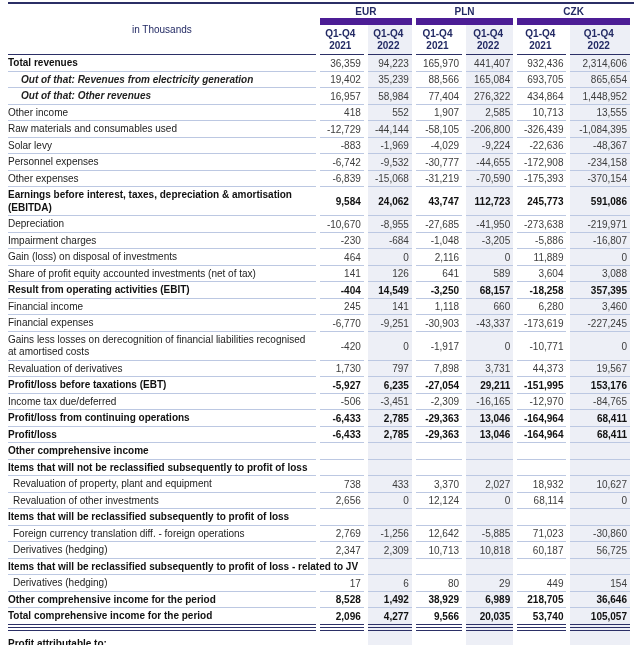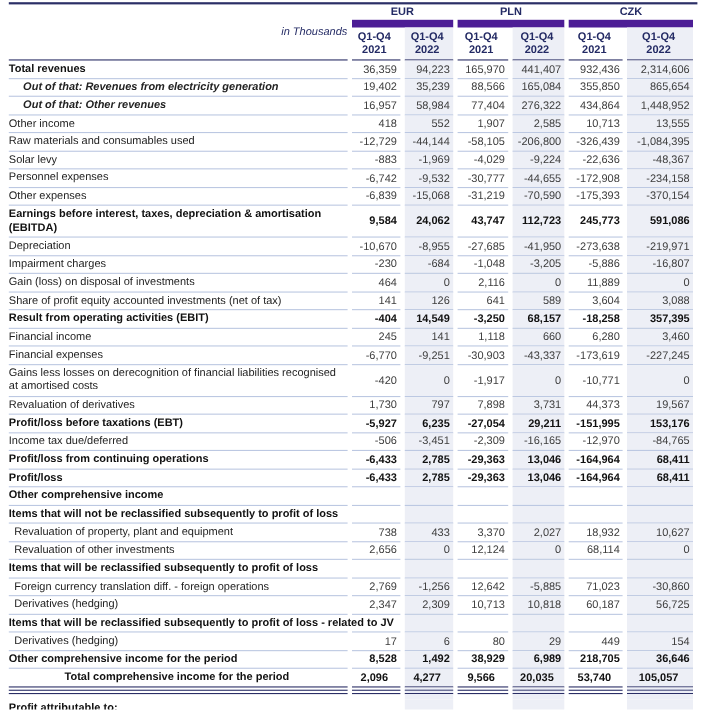--- a/index.html
+++ b/index.html
@@ -47,22 +47,21 @@
   thead th.per {
     color: #232a64;
     font-weight: bold;
     text-align: center;
     line-height: 1.15;
     padding: 3px 3px 3px 0;
     border-bottom: 1.5px solid #2b2f66;
     margin-top: 40px;
   }
   th.unit {
-    text-align: right;
-    font-style: italic;
+    text-align: center;
     font-weight: normal;
     color: #232a64;
     vertical-align: middle;
     border-bottom: 1.5px solid #2b2f66;
   }
   tbody td {
     border-bottom: 1px solid #bcc8e2;
   }
   td.label {
     text-align: left;
@@ -85,21 +84,21 @@
   tr.bold td.num {
     font-weight: bold;
     color: #111111;
   }
   tr.italic-label td.label { font-style: italic; font-weight: bold; }
   tr.section td.label { white-space: nowrap; overflow: visible; }
 
   td.ind1 { padding-left: 5px; }
   td.ind2 { padding-left: 13px; }
 
-  tr.rule-double td { border-bottom: 1.5px solid #2b2f66; text-align: center; }
+  tr.rule-double td { border-bottom: 1.5px solid #2b2f66; }
   tr.dbl-spacer td { border-bottom: 1.5px solid #2b2f66; height: 2px; padding: 0; }
   tr.gap-row td { border-bottom: none; height: 5px; padding: 0; }
 </style>
 </head>
 <body>
 
 <div class="wrap">
   <div class="toprule"></div>
   <table>
     <colgroup>
@@ -136,21 +135,21 @@
           <td class="num shade">441,407</td>
           <td class="num">932,436</td>
           <td class="num shade">2,314,606</td>
         </tr>
         <tr class="italic-label">
           <td class="label ind2">Out of that: Revenues from electricity generation</td>
           <td class="num">19,402</td>
           <td class="num shade">35,239</td>
           <td class="num">88,566</td>
           <td class="num shade">165,084</td>
-          <td class="num">355,850</td>
+          <td class="num">693,705</td>
           <td class="num shade">865,654</td>
         </tr>
         <tr class="italic-label">
           <td class="label ind2">Out of that: Other revenues</td>
           <td class="num">16,957</td>
           <td class="num shade">58,984</td>
           <td class="num">77,404</td>
           <td class="num shade">276,322</td>
           <td class="num">434,864</td>
           <td class="num shade">1,448,952</td>

